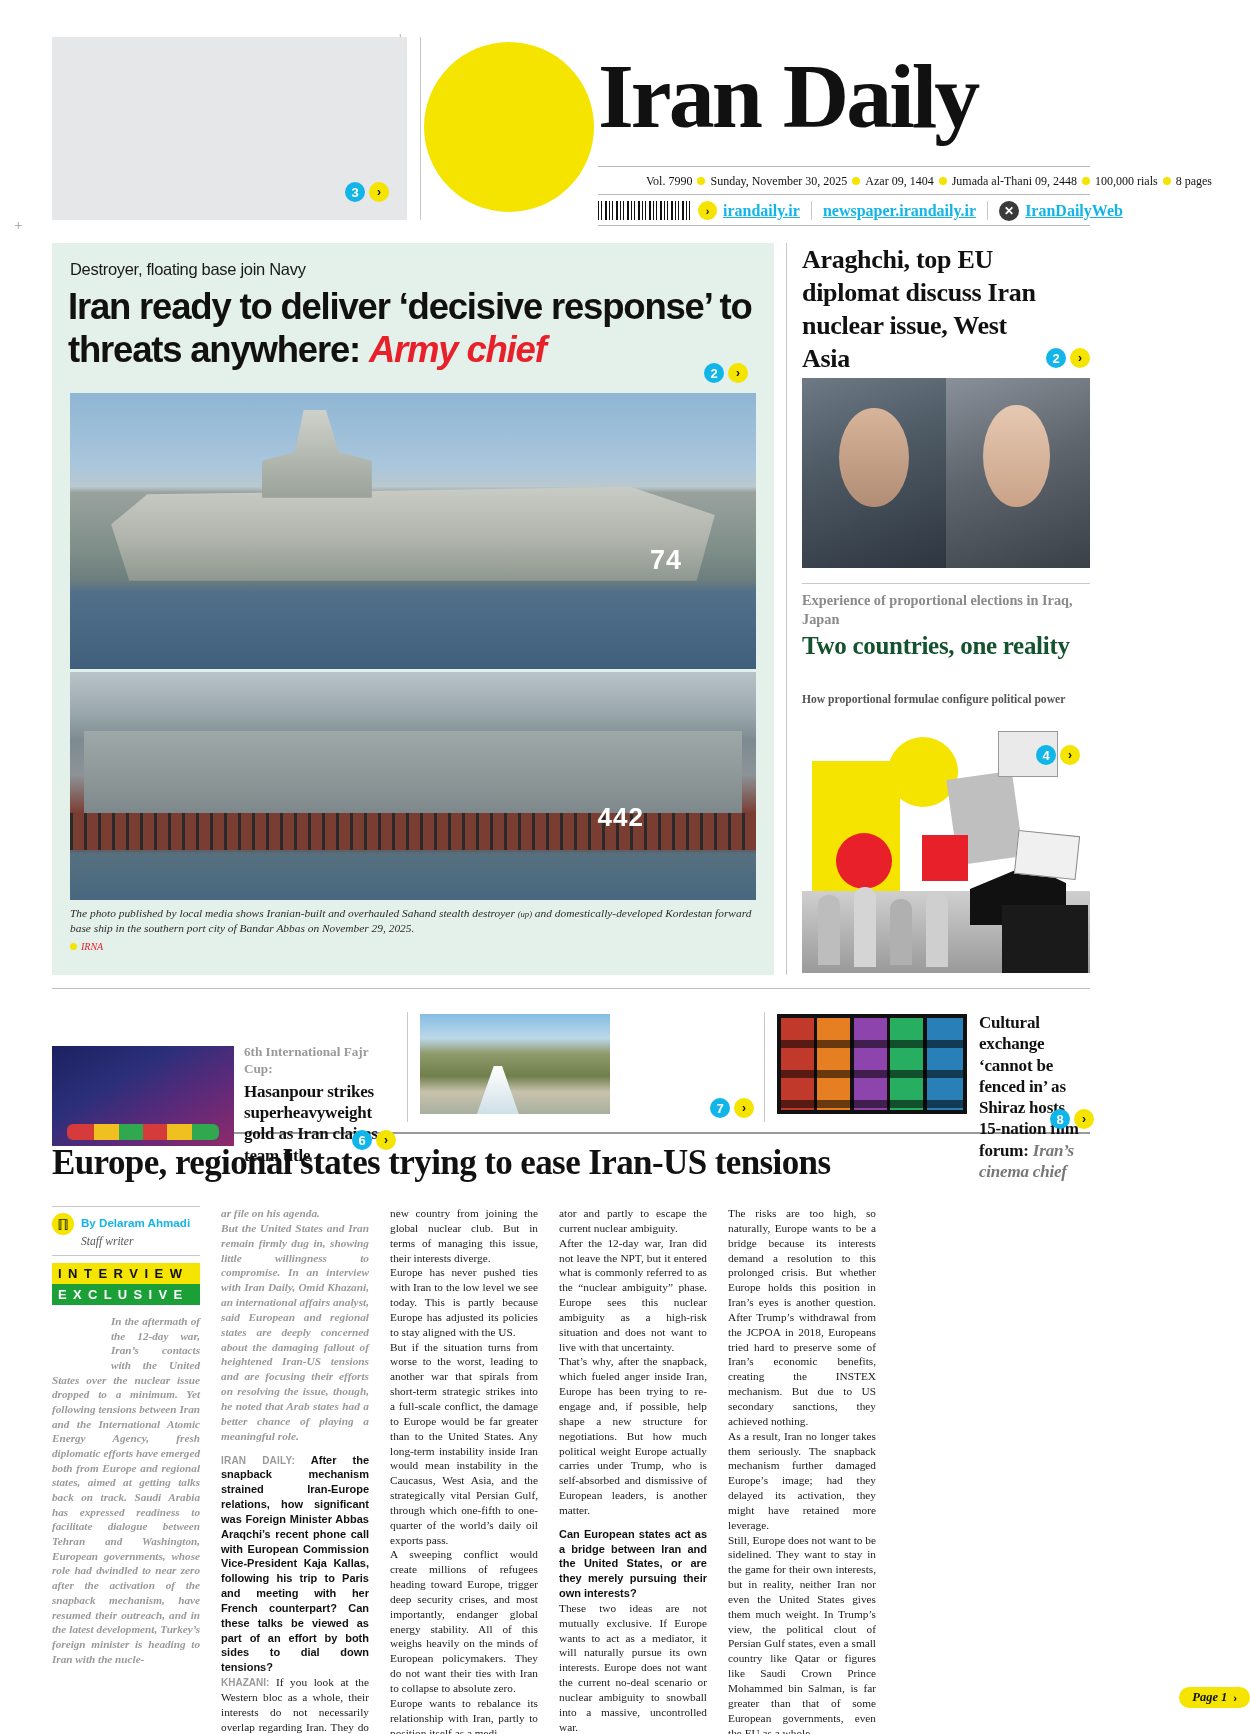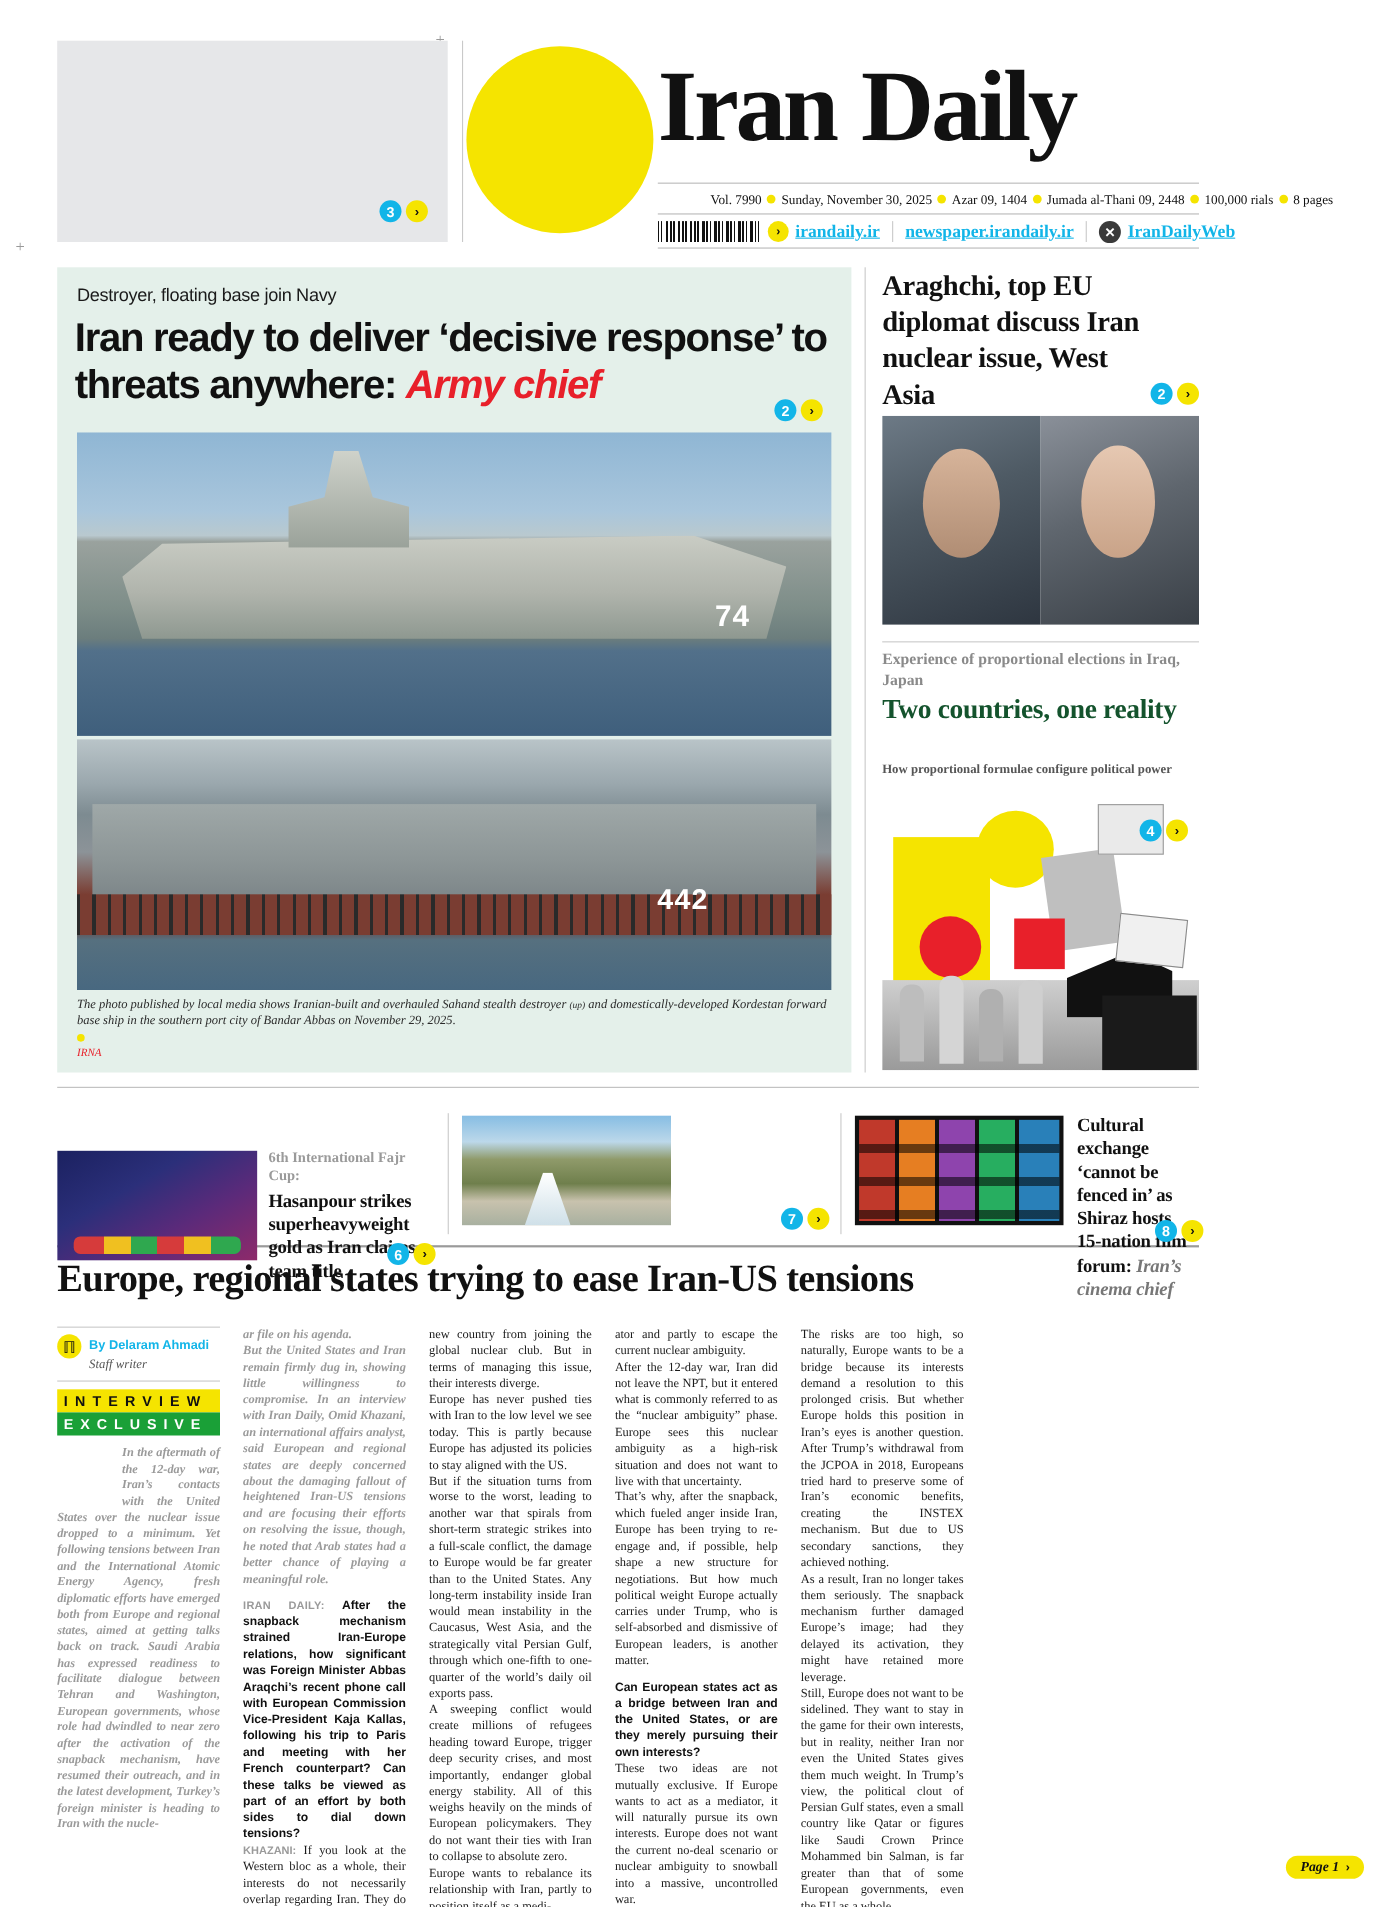--- a/index.html
+++ b/index.html
@@ -109,21 +109,21 @@
 
   .photo-a { position:absolute; left:70px; top:393px; width:686px; height:276px; overflow:hidden; }
   .photo-b { position:absolute; left:70px; top:672px; width:686px; height:228px; overflow:hidden; }
 
   .cap {
     position:absolute; left:70px; top:906px; width:686px;
     font-family:"Liberation Serif", serif; font-style:italic;
     font-size:11.4px; line-height:1.35; color:#2a2a2a;
   }
   .cap .sm { font-size:8.6px; }
-  .cap .src { color:#e8202a; font-style:italic; font-size:10px; display:inline-flex; gap:4px; margin-top:3px;flex-direction:column;}
+  .cap .src { color:#e8202a; font-style:italic; font-size:10px; display:inline-flex; align-items:center; gap:4px; margin-top:3px;}
   .cap .srcdot { width:7px;height:7px;border-radius:50%;background:#f5e400;display:inline-block; }
 
   
   .vrule-main { position:absolute; left:786px; top:243px; width:1px; height:732px; background:#c9c9c9; }
 
   .rcol { position:absolute; left:802px; top:243px; width:288px; }
   .rcol h2 {
     font-family:"Liberation Serif", serif; font-weight:bold;
     font-size:26px; line-height:1.27; color:#111; letter-spacing:-0.3px;
     width:248px;
@@ -205,21 +205,21 @@
   .body-col p { margin:0; }
   .body-col .ital { font-style:italic; font-weight:bold; color:#9a9a9a; }
   .body-col .qlabel { font-family:"Liberation Sans", sans-serif; font-weight:bold;
                       font-size:10px; color:#9a9a9a; letter-spacing:0.2px; }
   .body-col .qtext { font-family:"Liberation Sans", sans-serif; font-weight:bold; font-size:11px;
                      line-height:1.28; color:#111; }
   .body-col .ans { font-family:"Liberation Sans", sans-serif; font-weight:bold;
                    font-size:10px; color:#9a9a9a; }
 
   .pagefoot {
-    position:absolute; right:10px; bottom:26px;
+    position:absolute; right:0; bottom:26px;
     background:#f5e400; border-radius:11px; padding:3px 13px;
     font-family:"Liberation Serif", serif; font-style:italic; font-weight:bold;
     font-size:12.5px; color:#111; display:inline-flex; align-items:center; gap:6px;
   }
   .pagefoot .chev { font-family:"Liberation Sans", sans-serif; font-style:normal; font-size:11px; }
 
   
   .img-ship1 {
     width:100%; height:100%;
     background:

